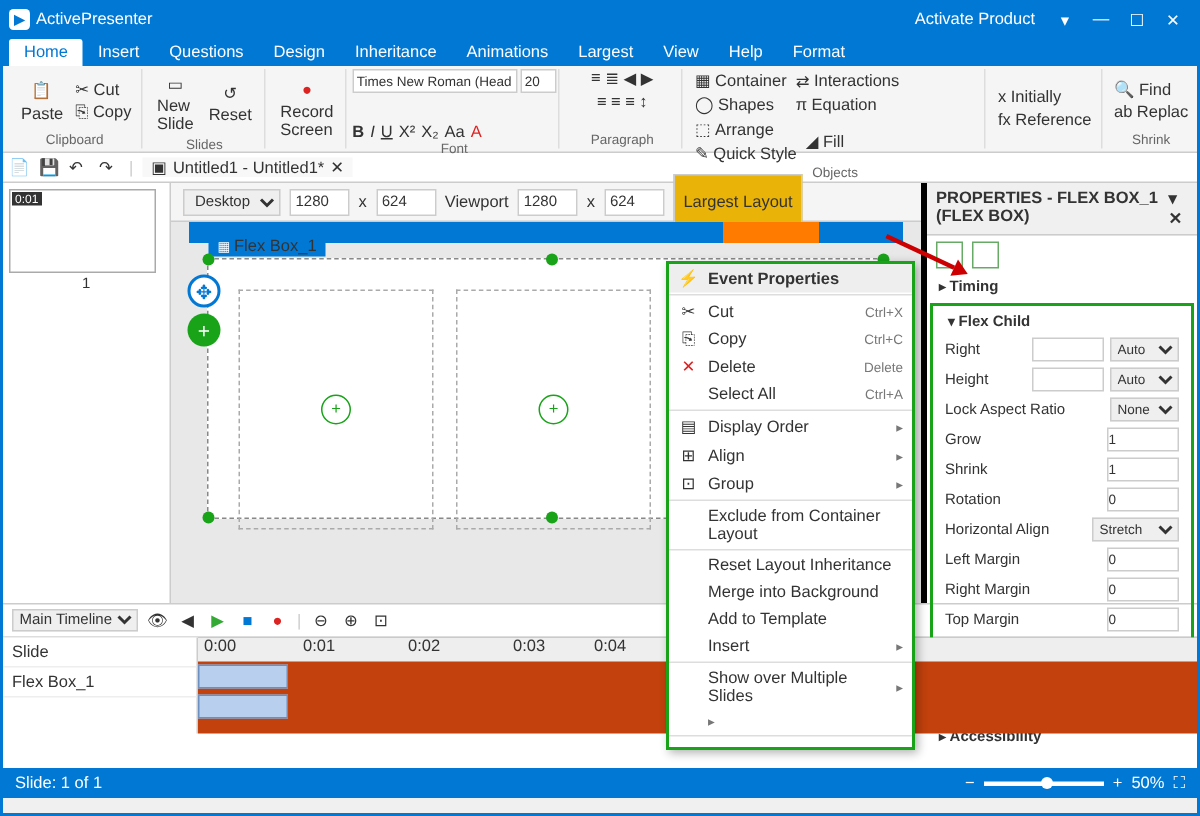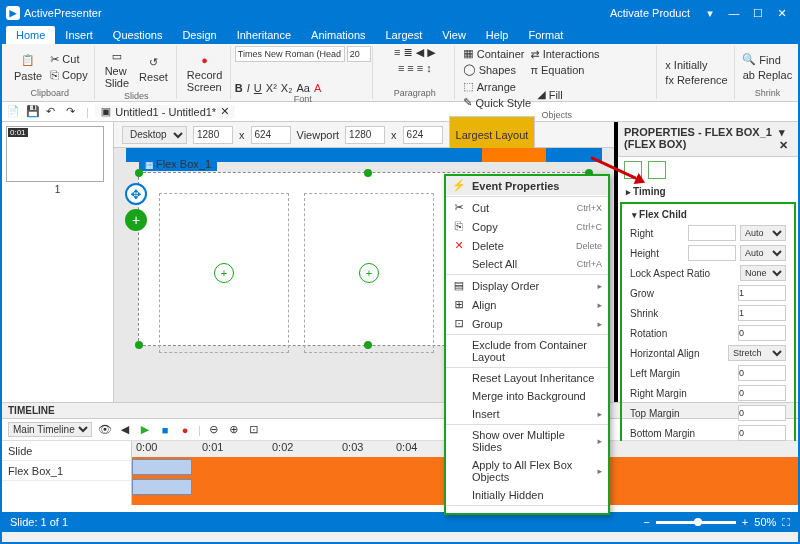--- a/index.html
+++ b/index.html
@@ -66,21 +66,21 @@
 .ctxmenu .row .sc{color:#777;font-size:9px}
 .ctxmenu .row.dis{color:#aaa}
 .ctxmenu hr{border:none;border-top:1px solid #ddd;margin:1px 0}
 .timeline{height:110px;background:#fff;border-top:1px solid #ccc}
 .tl-title{background:#f0f0f0;padding:2px 6px;font-size:10px;font-weight:bold;border-bottom:1px solid #ccc}
 .tl-toolbar{height:22px;display:flex;align-items:center;gap:6px;padding:0 6px;border-bottom:1px solid #ddd}
 .tl-toolbar .tlb{width:14px;height:14px;display:flex;align-items:center;justify-content:center}
 .tl-body{display:flex;height:64px}
 .tl-left{width:130px;border-right:1px solid #ccc}
 .tl-row{height:20px;display:flex;align-items:center;padding:0 6px;font-size:10px;border-bottom:1px solid #eee}
-.tl-tracks{flex:1;position:relative;background:#f97316}
+.tl-tracks{flex:1;position:relative;background:#c2410c}
 .tl-ruler{height:16px;background:#eee;position:relative;font-size:8px}
 .tl-bar{position:absolute;height:16px;background:#b8d0ee;border:1px solid #6a8fc0}
 .statusbar{height:20px;background:#0078d4;display:flex;align-items:center;padding:0 8px;color:#fff;font-size:10px;justify-content:space-between}
 .statusbar .zoom{display:flex;align-items:center;gap:6px;color:#fff}
 .statusbar .slider{width:80px;height:3px;background:#fff;position:relative}
 .statusbar .slider .knob{width:8px;height:8px;background:#fff;border-radius:50%;position:absolute;top:-3px;left:38px}
 svg{display:block}
 </style>
 </head>
 <body>
@@ -436,47 +436,45 @@
   <div class="row dis">
       <span class="ic"></span>
       <span class="lbl">Reset Layout Inheritance</span>
     </div>
   <div class="row">
       <span class="ic"></span>
       <span class="lbl">Merge into Background</span>
     </div>
   <div class="row">
       <span class="ic"></span>
+      <span class="lbl">Add to Template</span>
+    </div>
+  <div class="row">
+      <span class="ic"></span>
       <span class="lbl">Insert</span>
       <span class="sc">▸</span>
     </div>
   <hr>
   <div class="row">
       <span class="ic"></span>
       <span class="lbl">Show over Multiple Slides</span>
       <span class="sc">▸</span>
     </div>
   <div class="row">
       <span class="ic"></span>
-      <span class="lbl">Apply to All Flex Box Objects</span>
       <span class="sc">▸</span>
     </div>
-  <div class="row">
-      <span class="ic"></span>
-      <span class="lbl">Initially Hidden</span>
-    </div>
   <hr>
   <div class="row">
       <span class="ic"></span>
     </div>
 
 </div>
 
 <div class="timeline">
-  <div class="tl-title">TIMELINE</div>
   <div class="tl-toolbar">
     <select style="font-size:10px;border:1px solid #ccc"><option>Main Timeline</option></select>
     <span class="tlb">👁</span>
     <span class="tlb">◀</span>
     <span class="tlb" style="color:#3a3">▶</span>
     <span class="tlb" style="color:#0078d4">■</span>
     <span class="tlb" style="color:#d22">●</span>
     <span style="color:#ccc">|</span>
     <span class="tlb">⊖</span>
     <span class="tlb">⊕</span>

